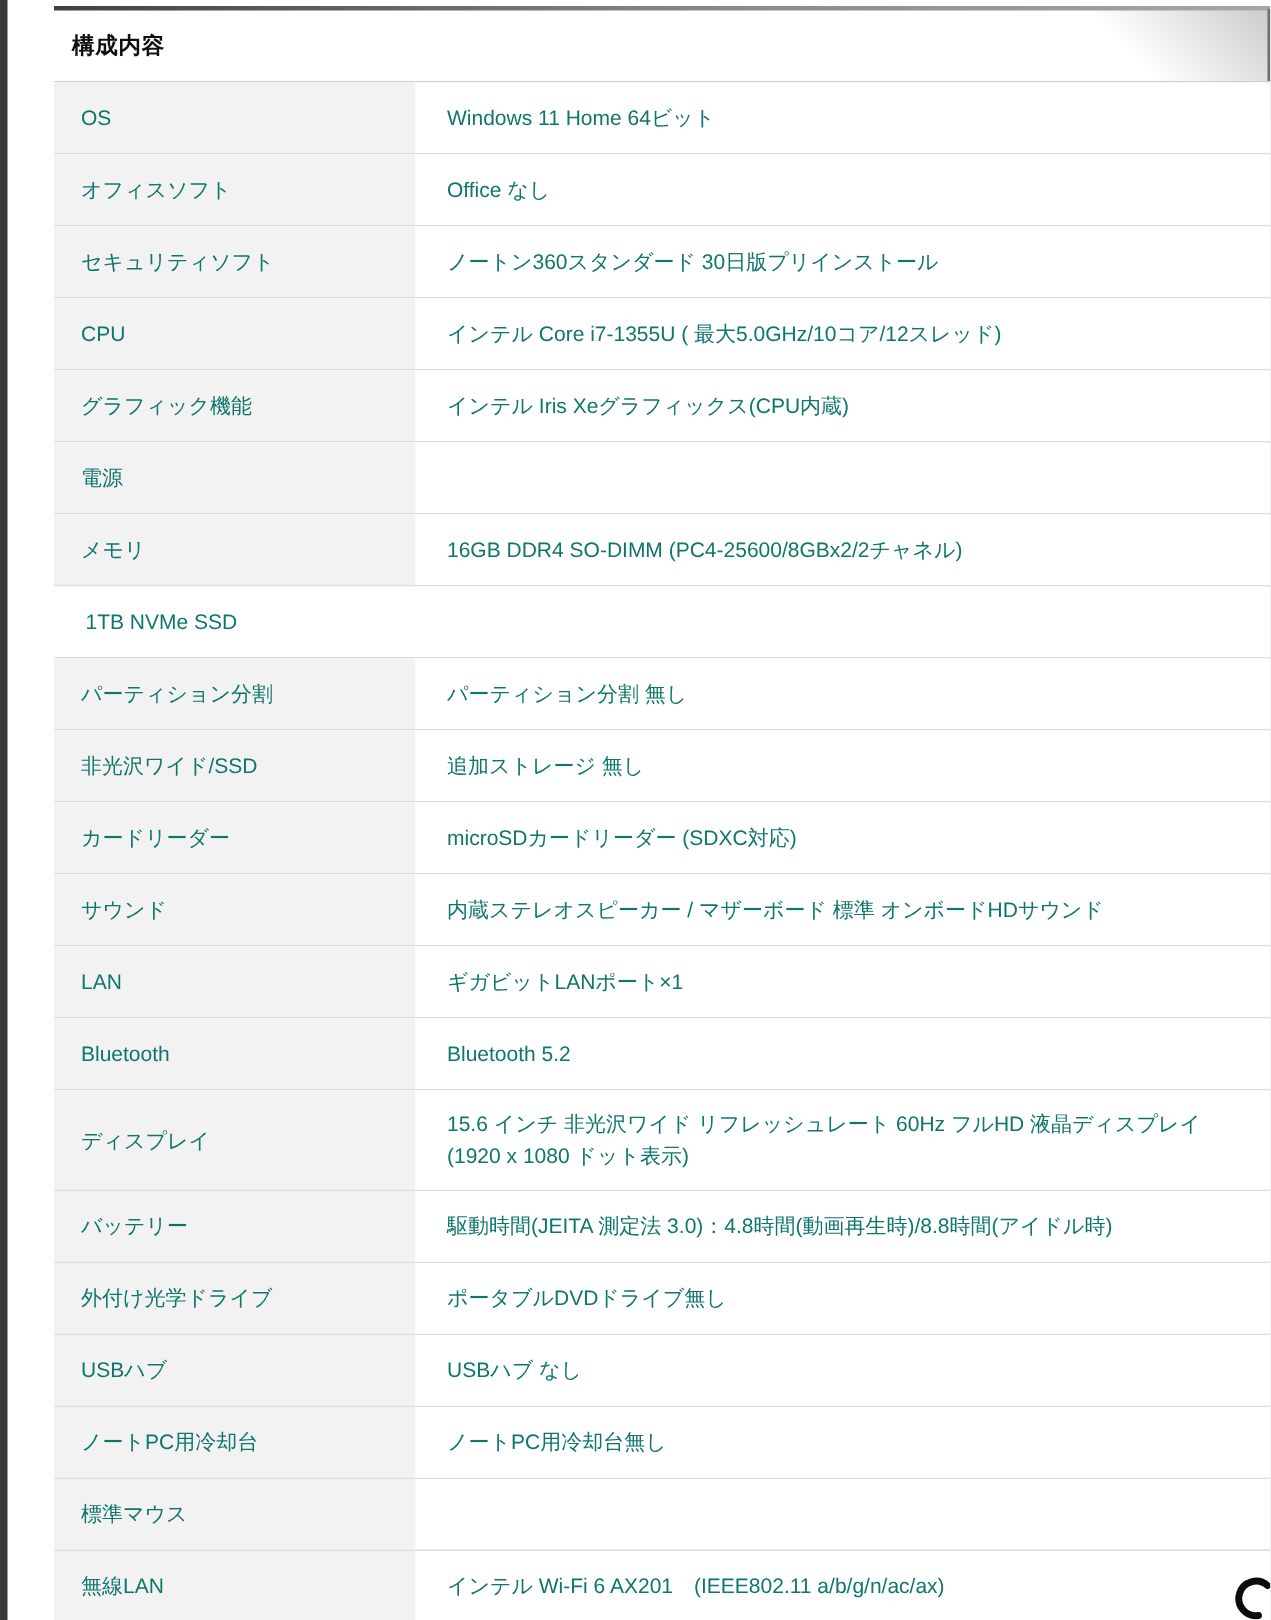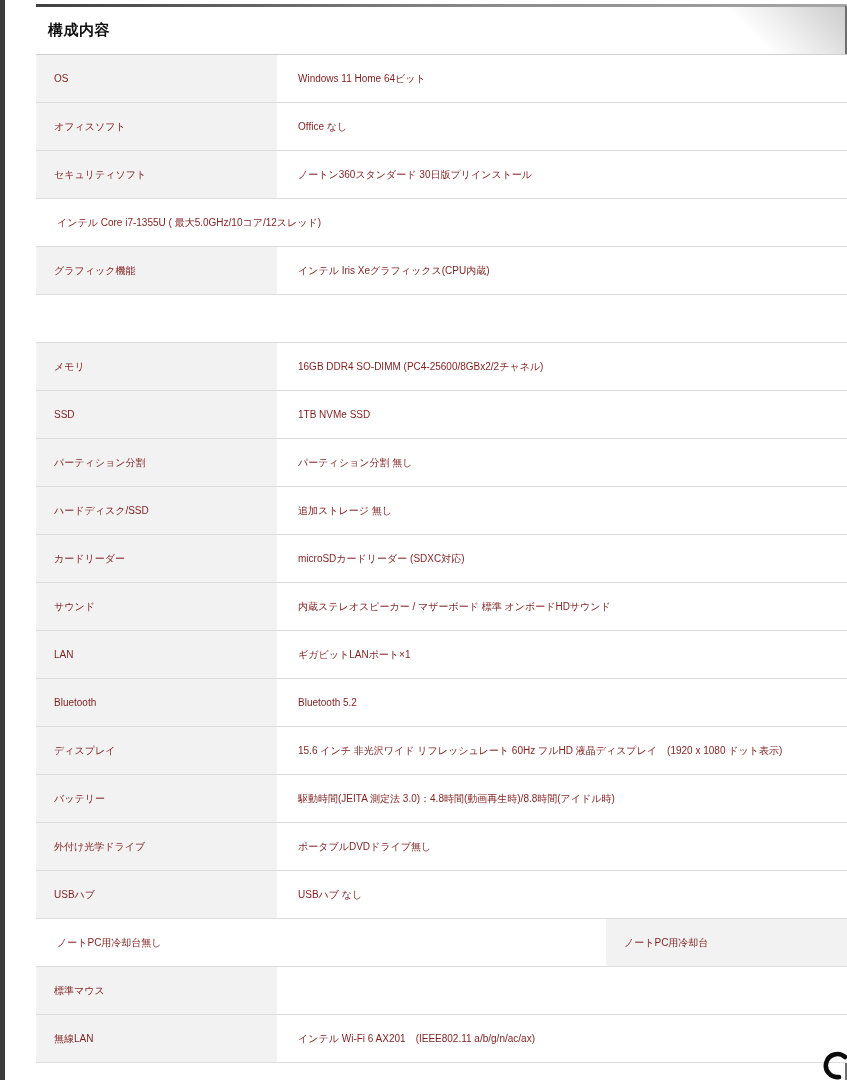--- a/index.html
+++ b/index.html
@@ -62,23 +62,23 @@
   }
   .spec-table { width: 100%; }
   .row {
     display: flex;
     align-items: stretch;
     border-bottom: 1px solid #dcdcdc;
     min-height: 47px;
     background: #ffffff;
   }
   .cell {
-    font-size: 10px;
+    font-size: 14px;
     line-height: 21px;
-    color: #7f1d1d;
+    color: #0f766e;
     display: flex;
     align-items: center;
   }
   .cell.label {
     width: 241px;
     flex: none;
     box-sizing: border-box;
     background: #f2f2f2;
     padding: 12px 10px 12px 18px;
   }
@@ -115,42 +115,43 @@
       </div>
       <div class="row">
         <div class="cell label">オフィスソフト</div>
         <div class="cell value">Office なし</div>
       </div>
       <div class="row">
         <div class="cell label">セキュリティソフト</div>
         <div class="cell value">ノートン360スタンダード 30日版プリインストール</div>
       </div>
       <div class="row">
+        <div class="cell label">CPU</div>
         <div class="cell value">インテル Core i7-1355U ( 最大5.0GHz/10コア/12スレッド)</div>
       </div>
       <div class="row">
         <div class="cell label">グラフィック機能</div>
         <div class="cell value">インテル Iris Xeグラフィックス(CPU内蔵)</div>
       </div>
       <div class="row">
+        <div class="cell label">電源</div>
       </div>
       <div class="row">
         <div class="cell label">メモリ</div>
         <div class="cell value">16GB DDR4 SO-DIMM (PC4-25600/8GBx2/2チャネル)</div>
       </div>
       <div class="row">
-        <div class="cell label">SSD</div>
         <div class="cell value">1TB NVMe SSD</div>
       </div>
       <div class="row">
         <div class="cell label">パーティション分割</div>
         <div class="cell value">パーティション分割 無し</div>
       </div>
       <div class="row">
-        <div class="cell label">ハードディスク/SSD</div>
+        <div class="cell label">非光沢ワイド/SSD</div>
         <div class="cell value">追加ストレージ 無し</div>
       </div>
       <div class="row">
         <div class="cell label">カードリーダー</div>
         <div class="cell value">microSDカードリーダー (SDXC対応)</div>
       </div>
       <div class="row">
         <div class="cell label">サウンド</div>
         <div class="cell value">内蔵ステレオスピーカー / マザーボード 標準 オンボードHDサウンド</div>
       </div>
@@ -172,22 +173,22 @@
       </div>
       <div class="row">
         <div class="cell label">外付け光学ドライブ</div>
         <div class="cell value">ポータブルDVDドライブ無し</div>
       </div>
       <div class="row">
         <div class="cell label">USBハブ</div>
         <div class="cell value">USBハブ なし</div>
       </div>
       <div class="row">
+        <div class="cell label">ノートPC用冷却台</div>
         <div class="cell value">ノートPC用冷却台無し</div>
-        <div class="cell label">ノートPC用冷却台</div>
       </div>
       <div class="row">
         <div class="cell label">標準マウス</div>
       </div>
       <div class="row">
         <div class="cell label">無線LAN</div>
         <div class="cell value">インテル Wi-Fi 6 AX201　(IEEE802.11 a/b/g/n/ac/ax)</div>
       </div>
     </div>
   </div>

